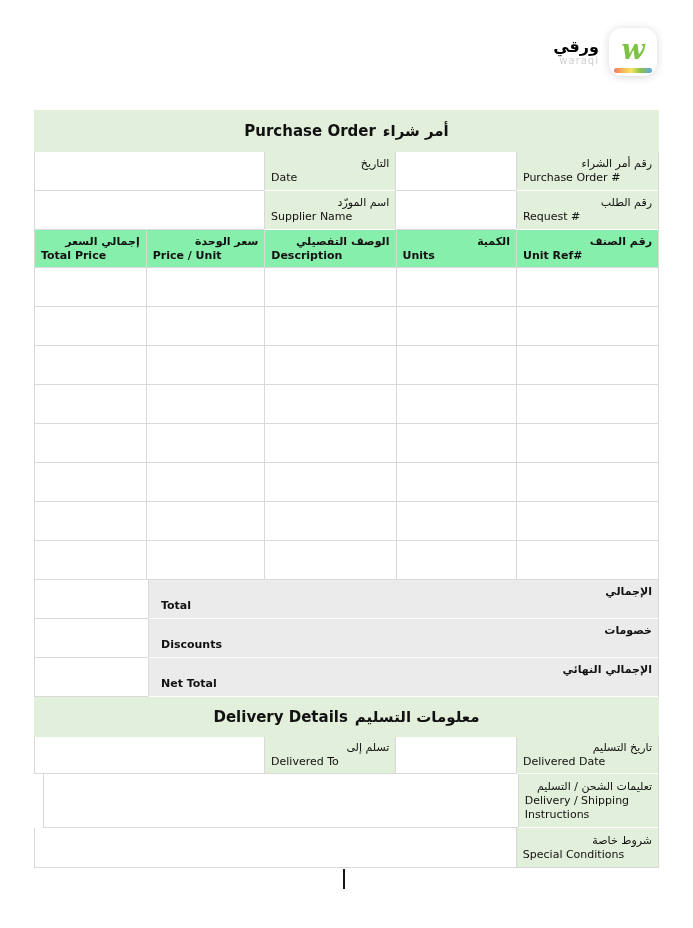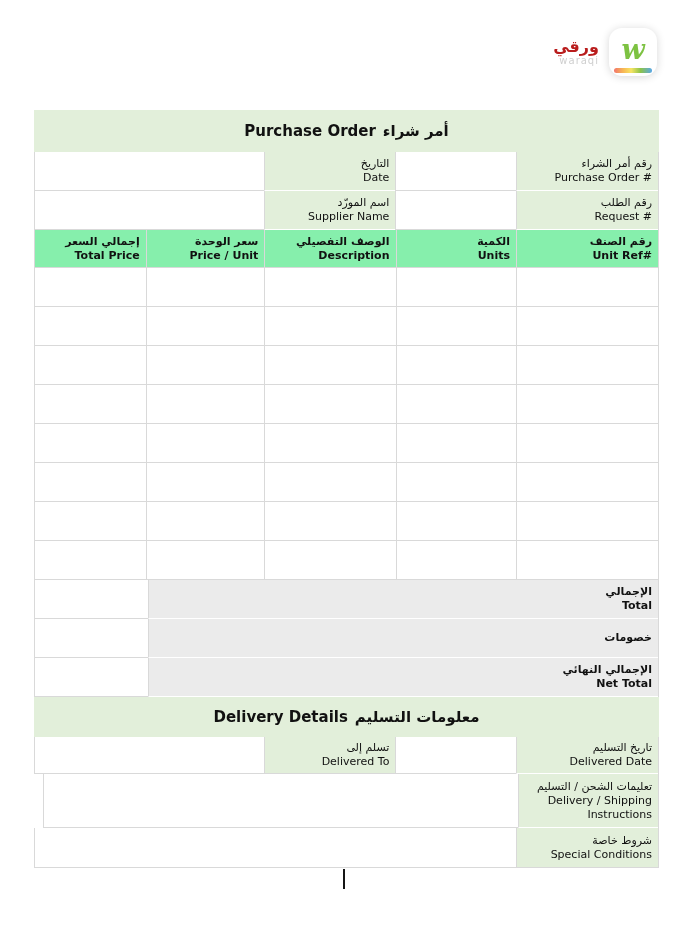--- a/index.html
+++ b/index.html
@@ -4,21 +4,21 @@
 <style>
   html,body { margin:0; padding:0; background:#fff; }
   .page {
     position:relative; width:693px; height:928px; background:#ffffff;
     font-family:"DejaVu Sans", sans-serif; color:#111; overflow:hidden;
   }
 
   
   .logo { position:absolute; top:28px; right:36px; display:flex; align-items:center; gap:10px; }
   .logo-text { text-align:right; line-height:1.1; }
-  .logo-ar { font-size:16px; font-weight:bold; color:#b91c1c; }
+  .logo-ar { font-size:16px; font-weight:bold; color:#000000; }
   .logo-en { font-size:10px; color:#cfcfcf; letter-spacing:1px; }
   .logo-icon {
     position:relative; width:48px; height:48px; background:#fff; border-radius:13px;
     box-shadow:0 1px 8px rgba(0,0,0,.16); display:flex; align-items:center; justify-content:center;
   }
   .logo-w {
     font-family:"DejaVu Serif", serif; font-style:italic; font-weight:bold;
     font-size:27px; color:#7dc242; margin-top:-5px;
   }
   .logo-strip {
@@ -34,21 +34,21 @@
   }
   .h-title { height:42px; }
   .h-dbar  { height:40px; }
   .row {
     display:flex; width:625px; box-sizing:border-box; border-right:1px solid #d9d9d9;
   }
   .c {
     box-sizing:border-box; border-left:1px solid #d9d9d9; border-bottom:1px solid #d9d9d9;
     display:flex; flex-direction:column; justify-content:center; padding:2px 6px;
   }
-  .ar, .en { display:block; text-align:right; line-height:14px; }
+  .ar, .en { display:block; line-height:14px; }
   .en { direction:ltr; unicode-bidi:isolate; }
   .white { background:#fff; }
   .green { background:#e2efda; border-bottom-color:#ffffff; }
   .hdr   { background:#86efac; font-weight:bold; }
   .gray  { background:#ebebeb; font-weight:bold; border-bottom-color:#ffffff;padding-left:12px; }
   .sep-gray { border-bottom-color:#d9d9d9; }
 
   .w1 { width:145px; }  
   .w2 { width:123px; }  
   .w3 { width:134px; }  
@@ -209,20 +209,21 @@
     <div class="row h-total">
       <div class="c gray wt">
         <span class="ar">الإجمالي</span>
         <span class="en">Total</span>
       </div>
       <div class="c white w5"></div>
     </div>
     <div class="row h-total">
       <div class="c gray wt">
         <span class="ar">خصومات</span>
+        <span class="en">Discounts</span>
       </div>
       <div class="c white w5"></div>
     </div>
     <div class="row h-total">
       <div class="c gray wt">
         <span class="ar">الإجمالي النهائي</span>
         <span class="en">Net Total</span>
       </div>
       <div class="c white w5"></div>
     </div>

